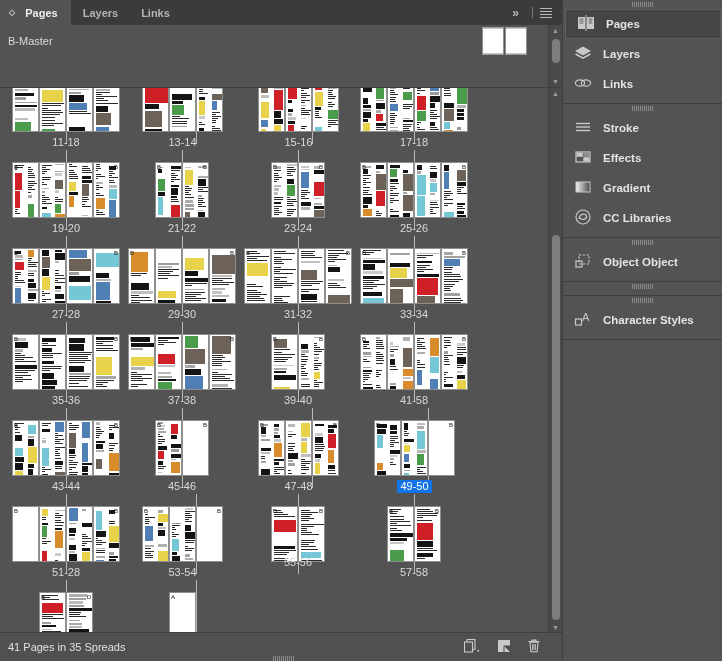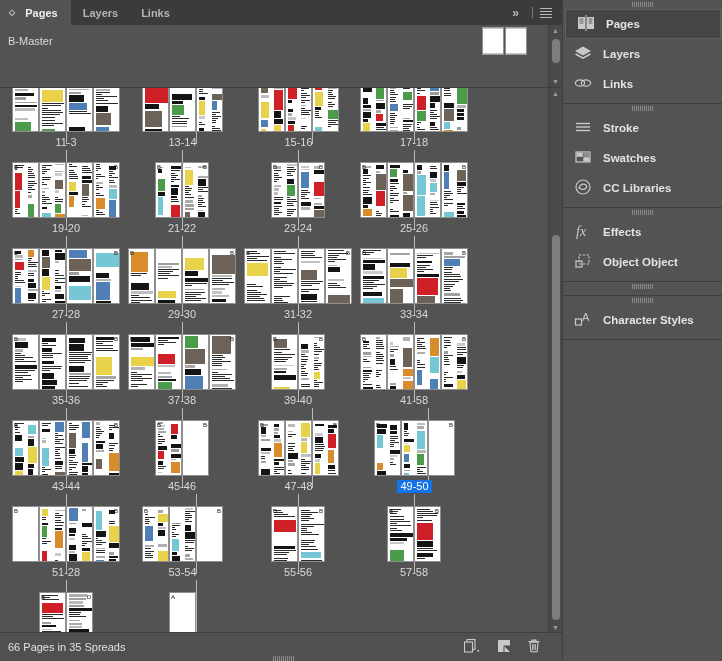--- a/index.html
+++ b/index.html
@@ -224,21 +224,21 @@
                     <div class="bar" style="left: 1.5px; top: 19.2675px; width: 21.5761px; height: 1px;"></div>
                     <div class="bar" style="left: 1.5px; top: 21.3675px; width: 8.86988px; height: 1px;"></div>
                     <div class="bar" style="left: 1.5px; top: 23.4675px; width: 12.0009px; height: 1px;"></div>
                     <div class="bar" style="left: 1.5px; top: 25.5675px; width: 22.8551px; height: 1px;"></div>
                     <div class="blk" style="left: 1.5px; top: 29.1675px; width: 12.7674px; height: 5.44049px;"></div>
                     <div class="img" style="left: 1.5px; top: 35.708px; width: 15.8718px; height: 12.7652px;"></div>
                     <div class="blu" style="left: 1.5px; top: 49.6731px; width: 13.109px; height: 12.1712px;"></div>
                   </div>
                 </div>
               </div>
-              <div class="lbl" style="top: 66px;"><span>11-3</span></div>
+              <div class="lbl" style="top: 66px;"><span>11-18</span></div>
             </div>
             <div class="spread" style="left: 142px; width: 81px;">
               <div class="spine" style="left: 54px; height: 80px;"></div>
               <div class="pgs">
                 <div class="pg" style="width: 27px; height: 56px;">
                   <div class="cnt">
                     <div class="red" style="left: 1.5px; top: 8.36816px; width: 23.4938px; height: 17.3216px;"></div>
                     <div class="blk" style="left: 1.5px; top: 26.8898px; width: 14.22px; height: 5.62059px;"></div>
                     <div class="img" style="left: 1.5px; top: 33.6103px; width: 17.5244px; height: 16.7341px;"></div>
                     <div class="blk" style="left: 1.5px; top: 51.5445px; width: 17.6702px; height: 5.08766px;"></div>
@@ -1912,21 +1912,21 @@
                     <div class="bar" style="left: 1.5px; top: 35.245px; width: 13.4772px; height: 1px;"></div>
                     <div class="bar" style="left: 1.5px; top: 37.345px; width: 8.22357px; height: 1px;"></div>
                     <div class="bar" style="left: 1.5px; top: 39.445px; width: 15.9031px; height: 1px;"></div>
                     <div class="bar" style="left: 1.5px; top: 41.545px; width: 17.921px; height: 1px;"></div>
                     <div class="cyn" style="left: 1.5px; top: 45.145px; width: 20.1664px; height: 6.28625px;"></div>
                     <div class="bar" style="left: 1.5px; top: 52.6312px; width: 21.0116px; height: 1px;"></div>
                   </div>
                   <span class="mk r">B</span>
                 </div>
               </div>
-              <div class="lbl" style="top: 66px;"><span>55-56</span></div>
+              <div class="lbl" style="top: 56px;"><span>55-56</span></div>
             </div>
             <div class="spread" style="left: 387px; width: 54px;">
               <div class="spine" style="left: 27px; height: 80px;"></div>
               <div class="pgs">
                 <div class="pg" style="width: 27px; height: 56px;">
                   <div class="cnt">
                     <div class="bar" style="left: 1.5px; top: 2.28355px; width: 11.9355px; height: 1px;"></div>
                     <div class="bar" style="left: 1.5px; top: 4.38355px; width: 8.66028px; height: 1px;"></div>
                     <div class="bar" style="left: 1.5px; top: 6.48355px; width: 7.71761px; height: 1px;"></div>
                     <div class="bar" style="left: 1.5px; top: 8.58355px; width: 14.9941px; height: 1px;"></div>
@@ -2016,21 +2016,21 @@
           </div>
         </div>
     </div>
     <div id="pages-sb">
       <div class="arrow up">▲</div>
       <div class="thumb"></div>
       <div class="arrow dn">▼</div>
     </div>
 
     <div id="statusbar">
-      <div id="status-text">66 Pages in 35 Spreads</div>
+      <div id="status-text">41 Pages in 35 Spreads</div>
 
       <div class="sb-ico" id="ico-pagesize">
         <svg width="20" height="16" viewBox="0 0 20 16">
           <rect x="4" y="1.5" width="8" height="10" fill="none" stroke="#c9c9c9" stroke-width="1.1"></rect>
           <rect x="1.5" y="4" width="8" height="10" fill="#505050" stroke="#c9c9c9" stroke-width="1.1"></rect>
           <path d="M14 12 l2.4 0 l-1.2 2.4 z" fill="#c9c9c9"></path>
         </svg>
       </div>
 
       <div class="sb-ico" id="ico-newpage">
@@ -2127,21 +2127,33 @@
             </svg></span>
           <span class="dock-lbl">Stroke</span>
         </div>
         <div class="dock-item">
           <span class="dock-ico"><svg width="20" height="18" viewBox="0 0 20 18">
               <rect x="3" y="4" width="14" height="10" fill="none" stroke="#c9c9c9" stroke-width="1.2"></rect>
               <rect x="3.6" y="4.6" width="6.2" height="4.2" fill="#c9c9c9"></rect>
               <rect x="10.3" y="9.2" width="6.2" height="4.2" fill="#c9c9c9"></rect>
               <rect x="10.3" y="4.6" width="6.2" height="4.2" fill="#8d8d8d"></rect>
             </svg></span>
-          <span class="dock-lbl">Swatches</span>
+          <span class="dock-lbl">Effects</span>
+        </div>
+        <div class="dock-item">
+          <span class="dock-ico"><svg width="20" height="18" viewBox="0 0 20 18">
+              <defs>
+                <linearGradient id="gr" x1="0" x2="1">
+                  <stop offset="0" stop-color="#f2f2f2"></stop>
+                  <stop offset="1" stop-color="#4a4a4a"></stop>
+                </linearGradient>
+              </defs>
+              <rect x="3" y="4" width="14" height="10" fill="url(#gr)" stroke="#c9c9c9" stroke-width="1"></rect>
+            </svg></span>
+          <span class="dock-lbl">Gradient</span>
         </div>
         <div class="dock-item">
           <span class="dock-ico"><svg width="20" height="18" viewBox="0 0 20 18">
               <circle cx="10" cy="9" r="7" fill="none" stroke="#c9c9c9" stroke-width="1.2"></circle>
               <path d="M6 11 C7 5, 13 5, 13.6 8.4 C14 11.4, 8.4 12.6, 6.8 10" fill="none" stroke="#c9c9c9" stroke-width="1.3"></path>
             </svg></span>
           <span class="dock-lbl">CC Libraries</span>
         </div>
       </div>
       <div class="dock-group">
@@ -2153,26 +2165,20 @@
           <i></i>
           <i></i>
           <i></i>
           <i></i>
           <i></i>
           <i></i>
           <i></i>
         </div>
         <div class="dock-item">
           <span class="dock-ico"><svg width="20" height="18" viewBox="0 0 20 18">
-              <text x="3" y="14" font-family="Liberation Serif, serif" font-style="italic" font-size="14" fill="#c9c9c9">fx</text>
-            </svg></span>
-          <span class="dock-lbl">Effects</span>
-        </div>
-        <div class="dock-item">
-          <span class="dock-ico"><svg width="20" height="18" viewBox="0 0 20 18">
               <rect x="6" y="3" width="10" height="9" fill="none" stroke="#c9c9c9" stroke-width="1.2" stroke-dasharray="2.2 1.6"></rect>
               <rect x="3" y="9" width="6" height="6" fill="none" stroke="#c9c9c9" stroke-width="1.2"></rect>
             </svg></span>
           <span class="dock-lbl">Object Object</span>
         </div>
       </div>
       <div class="dock-group">
         <div class="grip">
           <i></i>
           <i></i>

